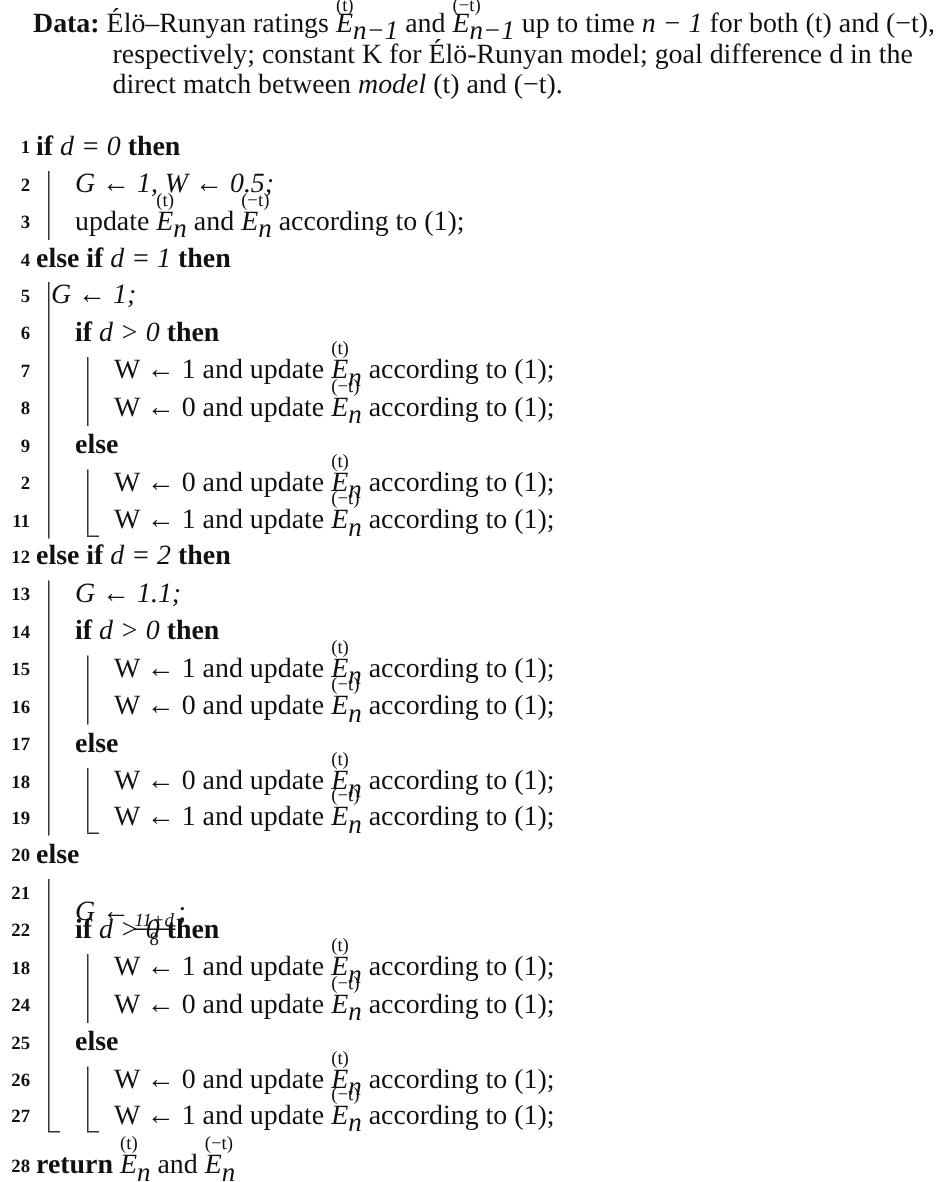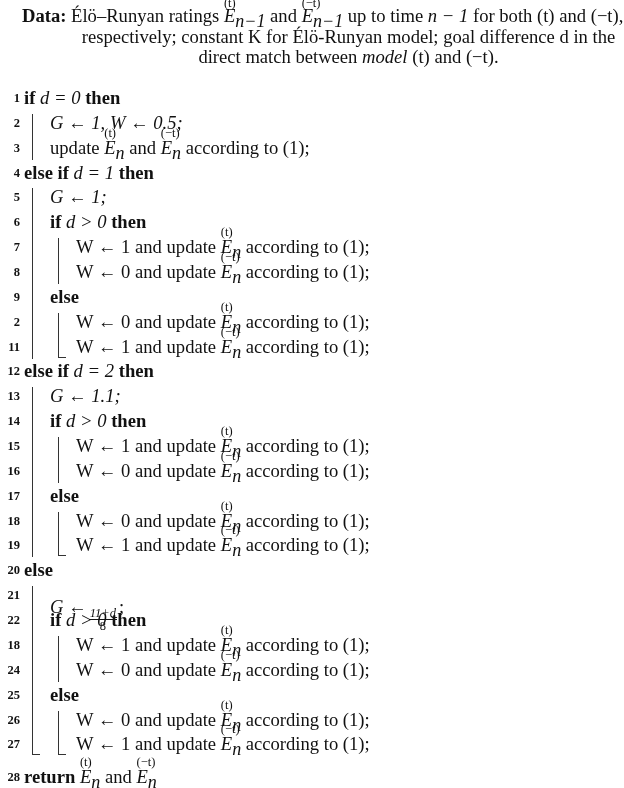--- a/index.html
+++ b/index.html
@@ -1,21 +1,21 @@
 <!DOCTYPE html>
 <html><head>
 <meta charset="utf-8">
 <style>
   html, body { margin:0; padding:0; background:#ffffff; }
   body { width:624px; height:788px; position:relative; overflow:hidden;
          font-family:"DejaVu Serif", "Liberation Serif", serif; color:#111; }
   .serif { font-family:"Liberation Serif", "DejaVu Serif", serif; }
   .header { position:absolute; left:22px; top:6px; width:600px; font-size:18.6px; line-height:20.5px; }
   .header .row { white-space:nowrap; }
-  .header .indent { padding-left:53px;text-align:center; }
+  .header .indent { padding-left:53px; }
   b { font-weight:bold; }
   i { font-style:italic;margin-top:27px; }
   .line { position:absolute; left:0; height:24px; white-space:nowrap; font-size:18.6px; line-height:24px; }
   .ln { position:absolute; left:2px; width:18px; text-align:right; font-size:12.5px; font-weight:bold; }
   .code { position:absolute; white-space:nowrap; }
   .E { font-style:italic; }
   .ss { display:inline-block; position:relative; vertical-align:baseline; }
   .ss .up { position:absolute; left:0; top:-9px; font-size:12.5px; line-height:12px; white-space:nowrap; }
   .ss .dn { position:relative; top:5px; font-size:18px; line-height:12px; white-space:nowrap; font-style:italic; }
   .bar { position:absolute; width:0; border-left:1.3px solid #333; }
@@ -58,21 +58,21 @@
     <div class="line" style="top: 135.72px;">
       <span class="ln">3</span>
       <span class="code" style="left:50px"><span>update</span> <span class="ss"><span class="E">E</span><span class="up">(t)</span><span class="dn">n</span></span> <span>and</span> <span class="ss"><span class="E">E</span><span class="up">(−t)</span><span class="dn">n</span></span> <span>according to (1);</span></span>
     </div>
     <div class="line" style="top: 160.58px;">
       <span class="ln">4</span>
       <span class="code" style="left:24px"><b>else if</b> <i>d = 1</i> <b>then</b></span>
     </div>
     <div class="line" style="top: 185.44px;">
       <span class="ln">5</span>
-      <span class="code" style="left:50px"><i>G ← 1;</i></span>
+      <span class="code" style="left:34px"><i>G ← 1;</i></span>
     </div>
     <div class="line" style="top: 210.3px;">
       <span class="ln">6</span>
       <span class="code" style="left:50px"><b>if</b> <i>d &gt; 0</i> <b>then</b></span>
     </div>
     <div class="line" style="top: 235.16px;">
       <span class="ln">7</span>
       <span class="code" style="left:76px"><span>W ← 1 and update</span> <span class="ss"><span class="E">E</span><span class="up">(t)</span><span class="dn">n</span></span> <span>according to (1);</span></span>
     </div>
     <div class="line" style="top: 260.02px;">

